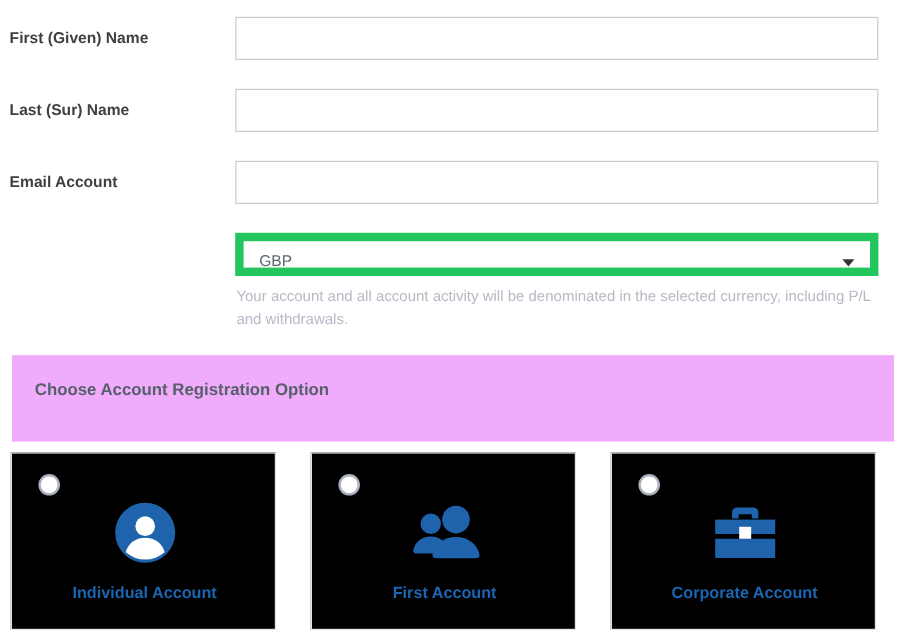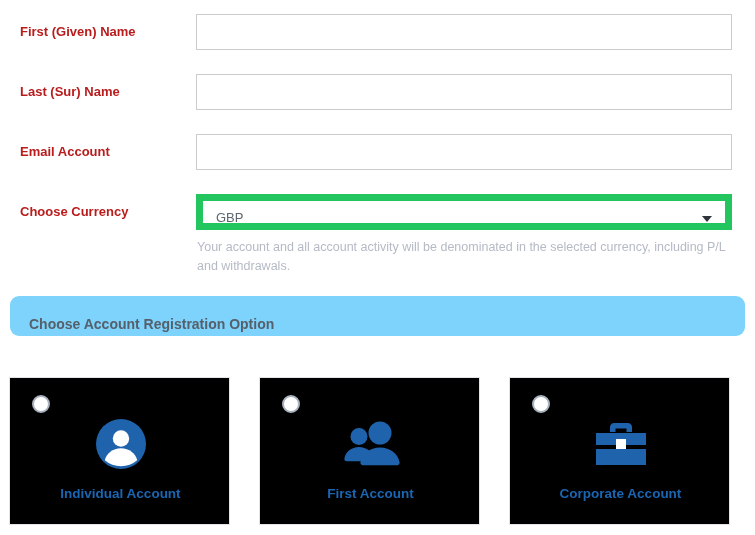--- a/index.html
+++ b/index.html
@@ -23,27 +23,27 @@
 
   
   .form-row {
     position: absolute;
     left: 0;
     width: 755px;
     height: 36px;
   }
   .form-label {
     position: absolute;
-    left: 20px;
+    left: 8px;
     top: 0;
     height: 36px;
     line-height: 36px;
     font-size: 13px;
     font-weight: bold;
-    color: #b91c1c;
+    color: #404040;
     white-space: nowrap;
   }
   .text-input {
     position: absolute;
     left: 196px;
     top: 0;
     width: 536px;
     height: 36px;
     box-sizing: border-box;
     border: 1px solid #c9cccd;
@@ -98,23 +98,22 @@
     line-height: 19px;
     color: #b5bac5;
   }
 
   
   .section-bar {
     position: absolute;
     left: 10px;
     top: 296px;
     width: 735px;
-    height: 40px;
-    background: #7dd3fc;
-    border-radius: 9px;
+    height: 72px;
+    background: #f0abfc;
   }
   .section-bar-title {
     position: absolute;
     left: 19px;
     top: 0;
     height: 56px;
     line-height: 56px;
     font-size: 14px;
     font-weight: bold;
     color: #56606b;
@@ -184,21 +183,20 @@
     <div class="form-label">Last (Sur) Name</div>
     <input class="text-input" type="text" placeholder="" style="">
   </div>
 
   <div class="form-row" style="top:134px;">
     <div class="form-label">Email Account</div>
     <input class="text-input" type="text" placeholder="" style="">
   </div>
 
   <div class="form-row" style="top:194px;">
-    <div class="form-label">Choose Currency</div>
     <div class="select-wrap">
       <div class="select-value">GBP</div>
       <div class="select-arrow"></div>
     </div>
   </div>
 
   <div class="help-text">Your account and all account activity will be denominated in the selected currency, including P/L and withdrawals.</div>
 
   <div class="section-bar">
     <div class="section-bar-title">Choose Account Registration Option</div>

